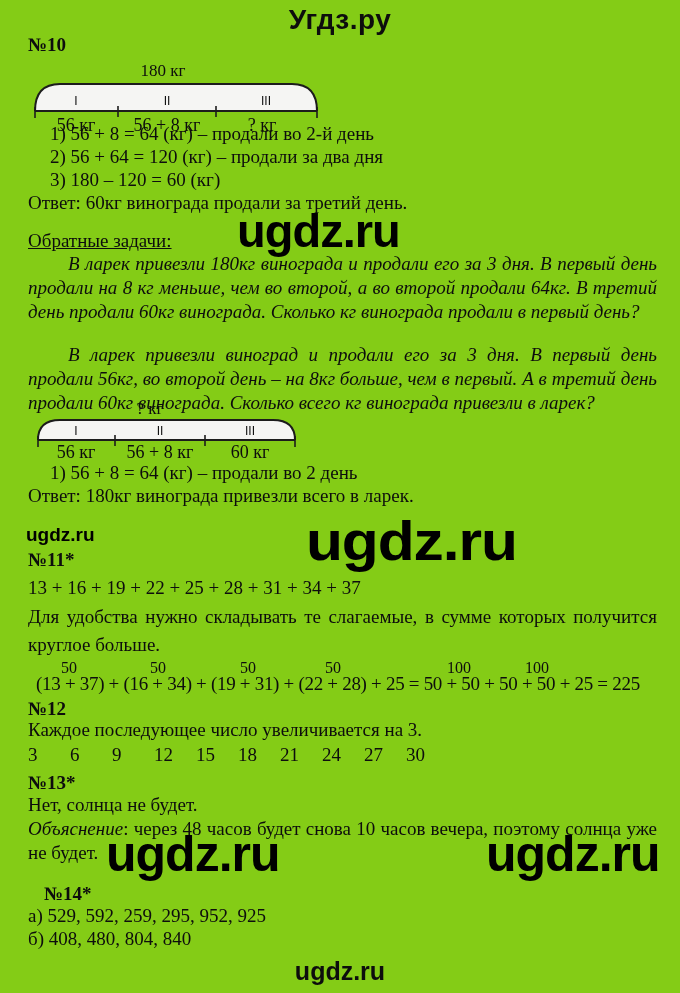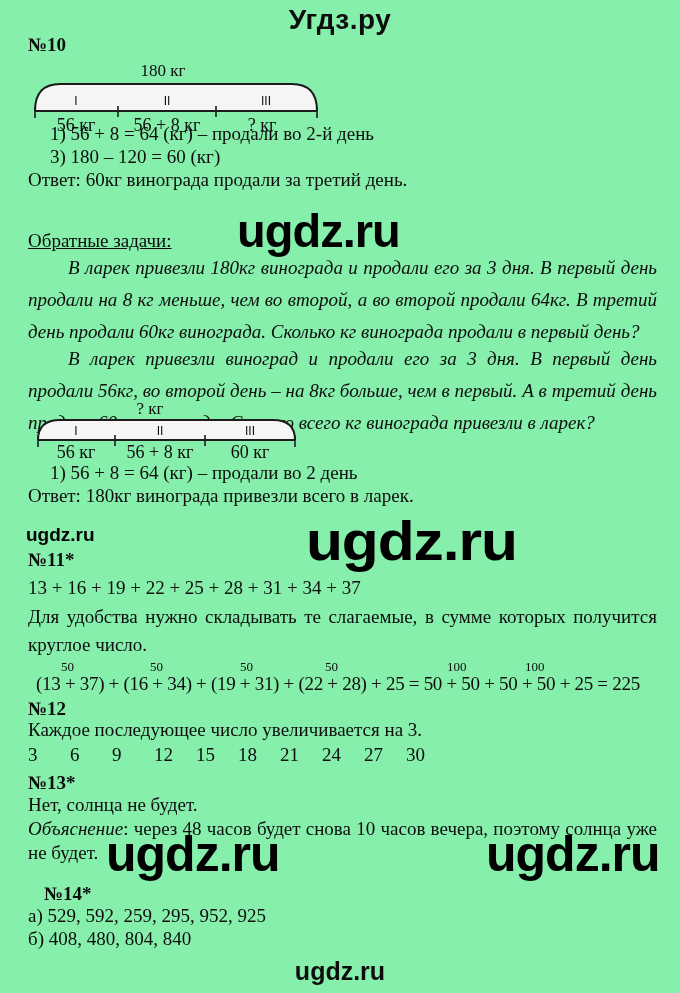--- a/index.html
+++ b/index.html
@@ -1,21 +1,21 @@
 <!DOCTYPE html>
 <html><head>
 <meta charset="utf-8">
 <style>
   * { margin:0; padding:0; box-sizing:border-box; }
   html,body { background:#e9e9e9; }
   .page {
     position:relative;
     width:680px; height:993px;
     margin:0 auto;
-    background:#86efac;
+    background:#84cc16;
     font-family:"Liberation Serif", serif;
     font-size:19px;
     color:#0d0d0d;
     overflow:hidden;
   }
   .abs { position:absolute; }
   .site-logo {
     top:4px; left:0; right:0;
     text-align:center;
     font-family:"Liberation Sans", sans-serif;
@@ -23,37 +23,37 @@
     letter-spacing:0.5px;
   }
   .task-head { font-weight:700; font-size:19px; font-family:"Liberation Serif", serif; }
   .steps { line-height:23px; }
   .steps .step { padding-left:22px; }
   .para {
     left:28px; width:629px;
     font-style:italic;
     text-align:justify;
     text-indent:40px;
-    line-height:32px;
+    line-height:24px;
   }
   .underlined { text-decoration:underline; }
   .wm {
     font-family:"Liberation Sans", sans-serif;
     font-weight:700; color:#000;
     line-height:1; white-space:nowrap;
   }
   .wm-mid1 { top:207px; left:237px; font-size:47px; letter-spacing:-1px; }
   .wm-small { top:525px; left:26px; font-size:19px; }
   .wm-mid2 { top:513px; left:306px; font-size:56px; letter-spacing:-1px; transform:scaleX(1.08); transform-origin:left top; }
   .wm-13l { top:829px; left:106px; font-size:50px; letter-spacing:-1px; }
   .wm-13r { top:829px; left:486px; font-size:50px; letter-spacing:-1px; }
   .footer-wm { top:957px; left:0; right:0; text-align:center;
     font-family:"Liberation Sans", sans-serif; font-weight:700; font-size:25px; }
   .just { text-align:justify; }
-  .sups { height:14px; font-size:13px;text-decoration:underline; }
+  .sups { height:14px; font-size:16px;text-decoration:underline; }
   .sups span { position:absolute; top:0; }
   .equation { letter-spacing:-0.3px; white-space:nowrap; }
   .seq span { display:inline-block; width:42px; }
   svg text { font-family:"Liberation Serif", serif; fill:#0d0d0d; }
   svg .numeral { font-family:"Liberation Sans", sans-serif; font-size:12px; }
   svg .seg-label { font-size:18px; }
   svg .top-label { font-size:17px; }
 </style>
 </head>
 <body>
@@ -75,20 +75,21 @@
     <text class="numeral" x="46" y="48" text-anchor="middle">I</text>
     <text class="numeral" x="137" y="48" text-anchor="middle">II</text>
     <text class="numeral" x="236" y="48" text-anchor="middle">III</text>
     <text class="seg-label" x="46" y="74" text-anchor="middle">56 кг</text>
     <text class="seg-label" x="137" y="74" text-anchor="middle">56 + 8 кг</text>
     <text class="seg-label" x="232" y="74" text-anchor="middle">? кг</text>
   </svg>
 
   <div class="abs steps" style="top:122px; left:28px; width:620px;">
     <div class="step">1) 56 + 8 = 64 (кг) – продали во 2-й день</div>
+    <div class="step">2) 56 + 64 = 120 (кг) – продали за два дня</div>
     <div class="step">3) 180 – 120 = 60 (кг)</div>
     <div>Ответ: 60кг винограда продали за третий день.</div>
   </div>
 
   <div class="abs wm wm-mid1">ugdz.ru</div>
 
   <div class="abs underlined" style="top:230px; left:28px;">Обратные задачи:</div>
 
   <div class="abs para" style="top:252px;">В ларек привезли 180кг винограда и продали его за 3 дня. В первый день продали на 8 кг меньше, чем во второй, а во второй продали 64кг. В третий день продали 60кг винограда. Сколько кг винограда продали в первый день?</div>
 
@@ -113,21 +114,21 @@
   <div class="abs steps" style="top:461px; left:28px; width:620px;">
     <div class="step">1) 56 + 8 = 64 (кг) – продали во 2 день</div>
     <div>Ответ: 180кг винограда привезли всего в ларек.</div>
   </div>
 
   <div class="abs wm wm-small">ugdz.ru</div>
   <div class="abs wm wm-mid2">ugdz.ru</div>
 
   <div class="abs task-head" style="top:549px; left:28px;">№11*</div>
   <div class="abs" style="top:577px; left:28px; white-space:nowrap;">13 + 16 + 19 + 22 + 25 + 28 + 31 + 34 + 37</div>
-  <div class="abs just" style="top:603px; left:28px; width:629px; line-height:28px;">Для удобства нужно складывать те слагаемые, в сумме которых получится круглое число.</div>
+  <div class="abs just" style="top:603px; left:28px; width:629px; line-height:28px;">Для удобства нужно складывать те слагаемые, в сумме которых получится круглое больше.</div>
   <div class="abs sups" style="top:659px; left:28px; width:629px;">
     <span style="left:33px;">50</span>
     <span style="left:122px;">50</span>
     <span style="left:212px;">50</span>
     <span style="left:297px;">50</span>
     <span style="left:419px;">100</span>
     <span style="left:497px;">100</span>
   </div>
   <div class="abs equation" style="top:673px; left:36px;">(13 + 37) + (16 + 34) + (19 + 31) + (22 + 28) + 25 = 50 + 50 + 50 + 50 + 25 = 225</div>
 

